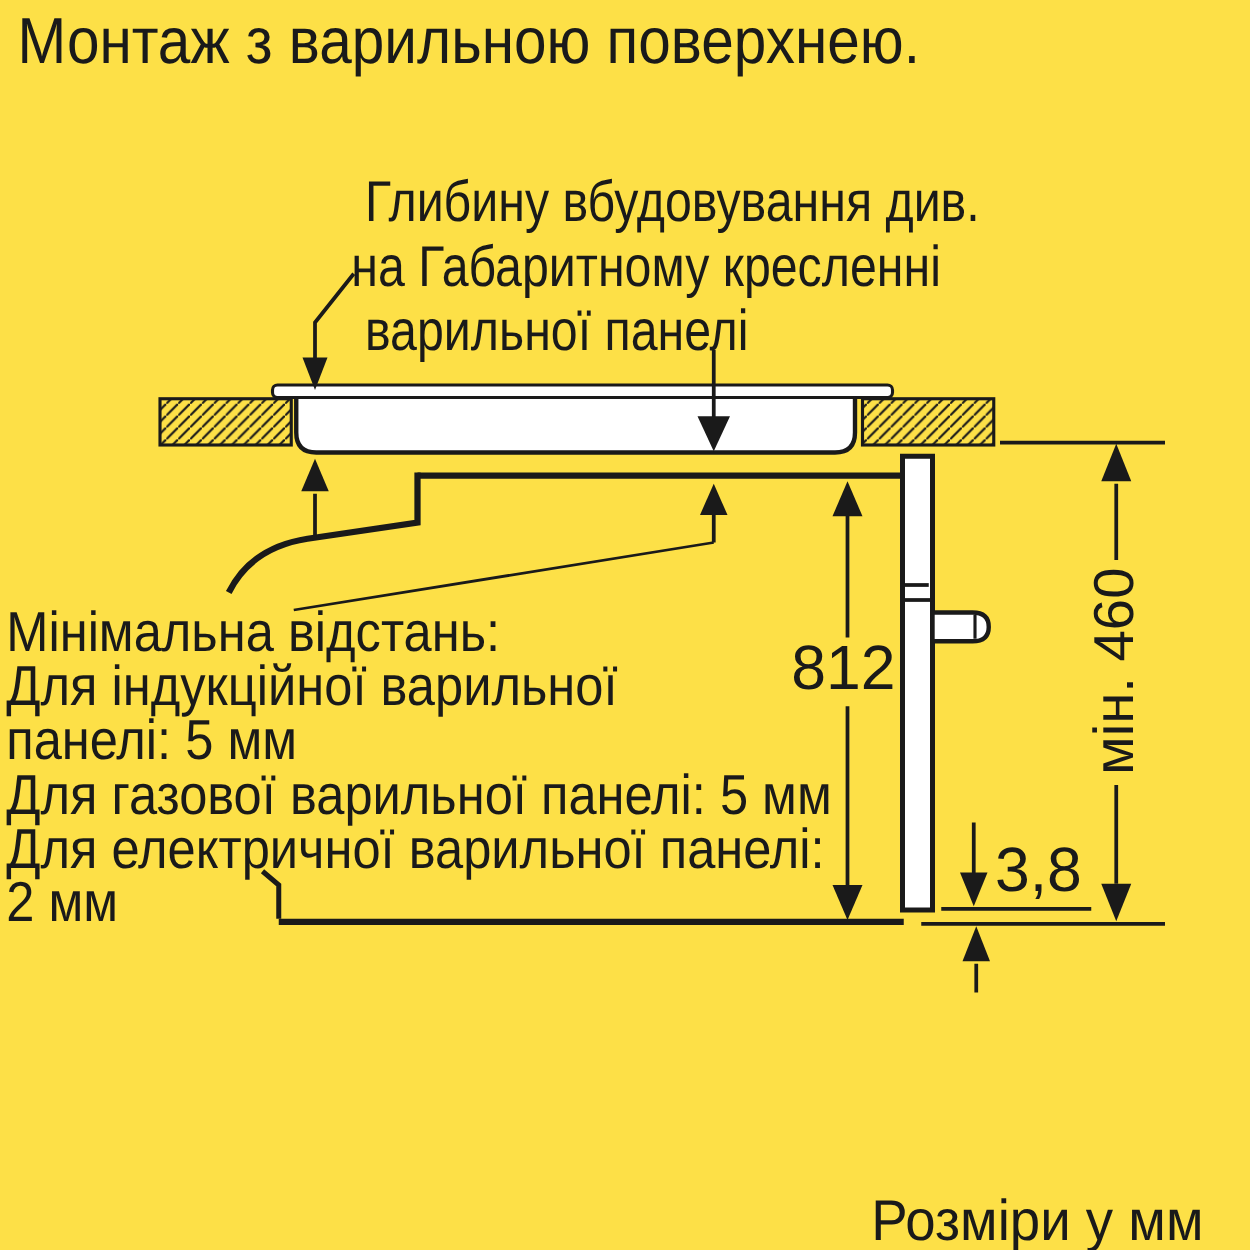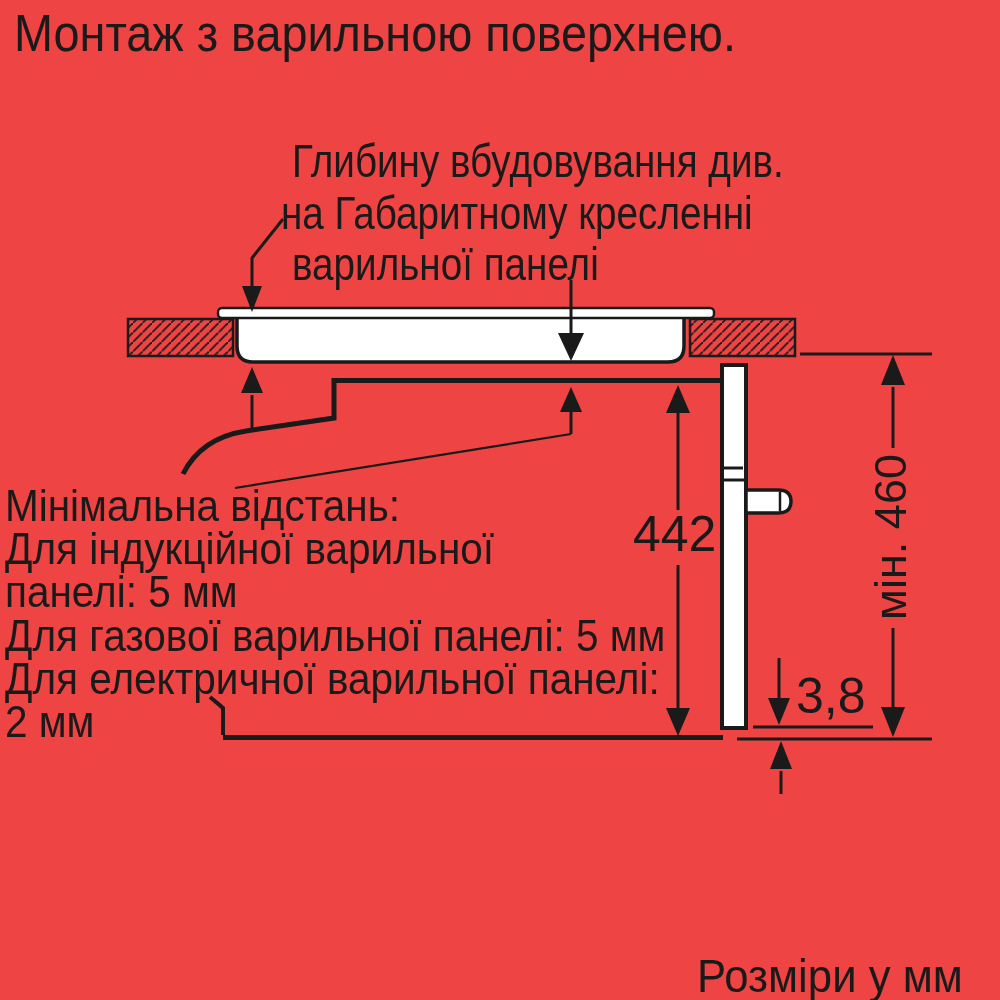--- a/index.html
+++ b/index.html
@@ -13,21 +13,21 @@
   .mnote div{height:43.2px;}
   .dim{font-size:50px;line-height:50px;}
   .dimrot{position:absolute;left:771px;top:513px;width:240px;height:48px;
           font-size:45px;line-height:48px;text-align:center;
           transform:rotate(-90deg);transform-origin:50% 50%;white-space:nowrap;}
   .footer{font-size:46px;transform:scaleX(.95);}
 </style>
 </head>
 <body>
 
-<div id="stage" style="background: #ef4444; color: rgb(26, 26, 26);">
+<div id="stage" style="background: #fde047; color: rgb(26, 26, 26);">
 
   <svg id="diagram-svg" width="1000" height="1000" viewBox="0 0 1000 1000">
     <defs>
       <pattern id="hatch" width="9.5" height="9.5" patternUnits="userSpaceOnUse">
         <path d="M-2,11.5 L11.5,-2" stroke="#1a1a1a" stroke-width="1.8"></path>
       </pattern>
     </defs>
 
     <g>
       <rect x="128" y="319" width="105" height="37" fill="url(#hatch)" stroke="#1a1a1a" stroke-width="2.5"></rect>
@@ -119,20 +119,20 @@
 
   <div class="t mnote" style="left:5px;top:484px;">
     <div>Мінімальна відстань:</div>
     <div>Для індукційної варильної</div>
     <div>панелі: 5 мм</div>
     <div>Для газової варильної панелі: 5 мм</div>
     <div>Для електричної варильної панелі:</div>
     <div>2 мм</div>
   </div>
 
-  <div class="t dim" style="left:633px;top:509px;">442</div>
+  <div class="t dim" style="left:633px;top:509px;">812</div>
 
   <div class="t dim" style="left:796px;top:671px;">3,8</div>
 
   <div class="dimrot">мін. 460</div>
 
   <div class="t footer" style="left:697px;top:949px;">Розміри у мм</div>
 </div>
 
 </body></html>

